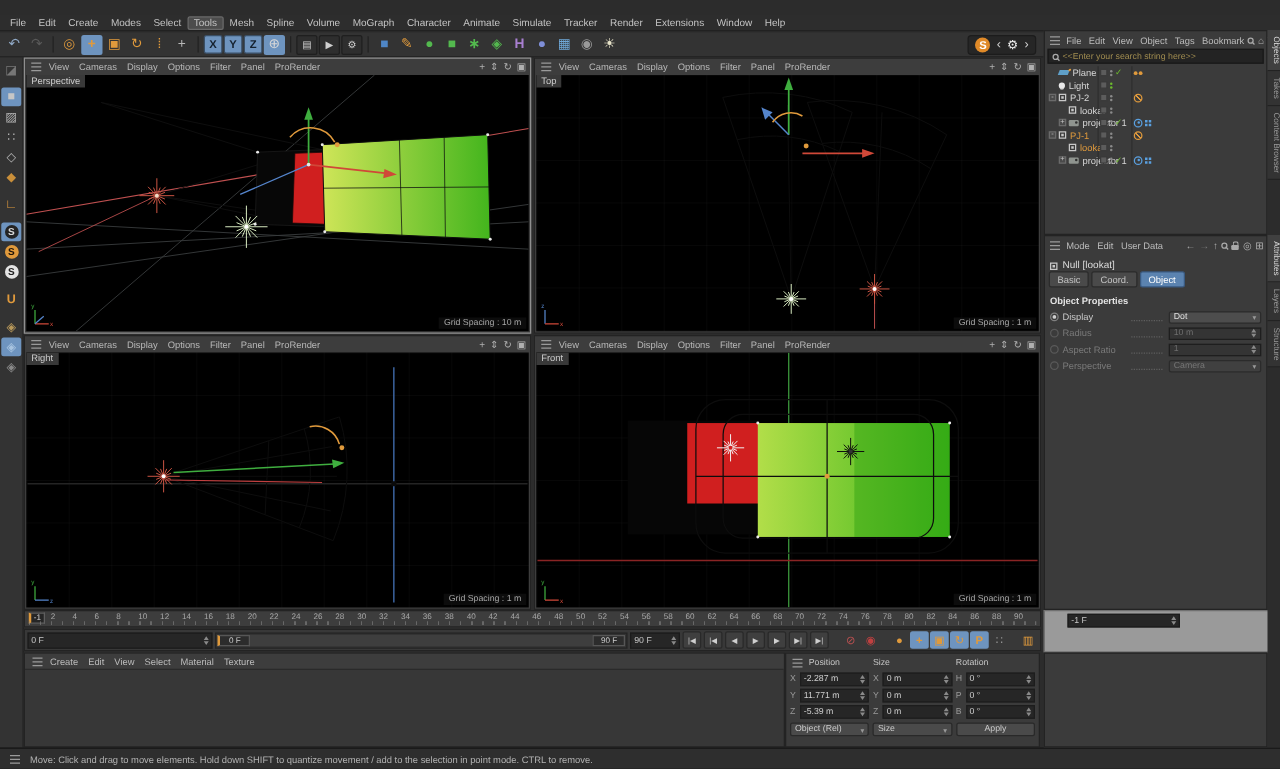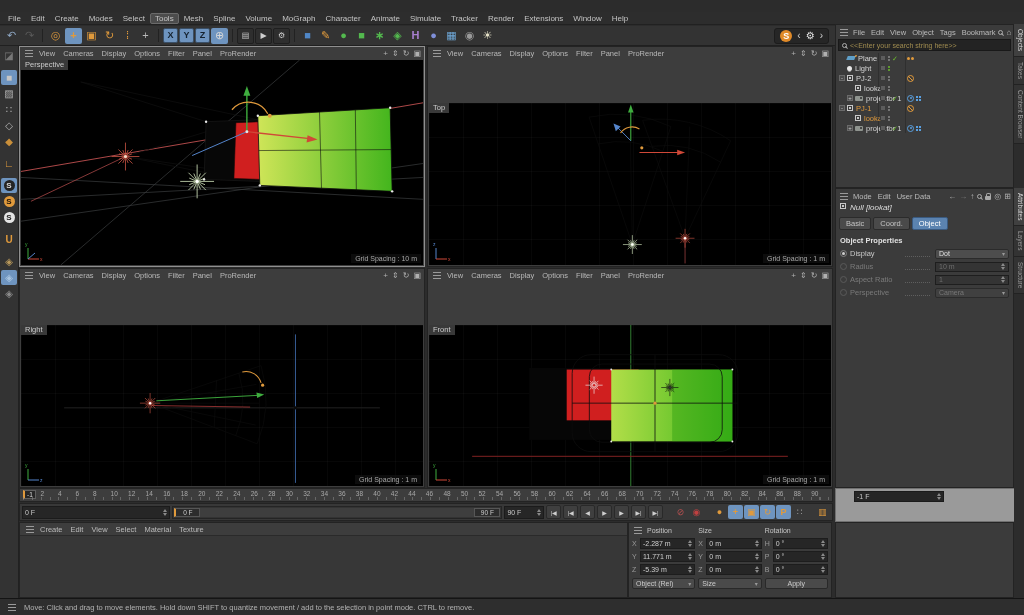--- a/index.html
+++ b/index.html
@@ -40,21 +40,21 @@
   .circ { border-radius:50%; width:11px; height:11px; font-size:8px; font-weight:bold; display:flex; align-items:center; justify-content:center; }
 
   
   .viewport { position:absolute; background:#3d3d3d; border:1px solid #232323; }
   .viewport.activevp { border-color:#8f8f8f; }
   .vp-menu { height:13px; display:flex; align-items:center; font-size:7.5px; color:#b8b8b8; padding:0 3px; gap:0; }
   .vp-menu .mi { padding:0 4px; }
   .vp-icons { margin-left:auto; display:flex; gap:4px; color:#b0b0b0; font-size:8px; }
   .vp-icons span { cursor:default; }
   .vp-canvas { position:absolute; top:13px; left:1px; right:1px; bottom:1px; background:#000000; overflow:hidden; }
-  .grid-bg { background-image: linear-gradient(rgba(255,255,255,0.028) 1px, transparent 1px), linear-gradient(90deg, rgba(255,255,255,0.028) 1px, transparent 1px); background-size:34px 34px;margin-top:43px; }
+  .grid-bg { background-image: linear-gradient(rgba(255,255,255,0.028) 1px, transparent 1px), linear-gradient(90deg, rgba(255,255,255,0.028) 1px, transparent 1px); background-size:34px 34px; }
   .scene { position:absolute; inset:0; width:100%; height:100%; }
   .vp-label { position:absolute; top:0; left:0; background:rgba(62,62,62,0.92); padding:0 4px; height:10px; line-height:10px; font-size:7.5px; color:#cccccc; }
   .grid-label { position:absolute; bottom:2px; right:2px; background:rgba(22,22,22,0.55); color:#a8a8a8; font-size:7px; padding:1px 4px; }
   .axis-ind { position:absolute; bottom:2px; left:2px; }
 
   
   .ruler { position:absolute; left:19px; top:488px; width:814px; height:14px; background:#3d3d3d; border:1px solid #232323; display:flex; padding:1px 3px 0 3px; font-size:6.5px; color:#a8a8a8; position:absolute; }
   .ruler::after { content:""; position:absolute; left:3px; right:3px; bottom:1px; height:3px; background:repeating-linear-gradient(90deg,#8a8a8a 0 1px, transparent 1px 8.85px); opacity:.55; }
   .tick { flex:1; text-align:left; overflow:visible; white-space:nowrap; }
   .tick span { display:inline-block; }
@@ -125,21 +125,21 @@
   .ic-null { width:6px; height:6px; border:1px solid #c8c8c8; display:flex; align-items:center; justify-content:center; }
   .ic-null b { width:2px; height:2px; background:#c8c8c8; }
   .ic-cam { width:8px; height:5px; background:#8f948f; border-radius:1px; position:relative; }
   .ic-cam::after { content:""; position:absolute; right:1px; top:1px; width:2px; height:2px; background:#2e2e2e; border-radius:50%; }
 
   .attr-panel { position:absolute; left:835px; top:188px; width:179px; height:300px; background:#3b3b3b; border:1px solid #232323; }
   .attr-cont { position:absolute; left:835px; top:522px; width:179px; height:76px; background:#3b3b3b; border:1px solid #232323; }
   .ap-menu { height:14px; display:flex; align-items:center; font-size:7.5px; color:#bbb; padding:0 2px; }
   .ap-menu .mi { padding:0 3px; }
   .ap-icons { margin-left:auto; display:flex; gap:3px; align-items:center; font-size:8px; color:#b0b0b0; }
-  .ap-title { height:13px; display:flex; align-items:flex-start; gap:4px; padding:0 4px; font-size:8px; color:#dcdcdc;font-style:italic; }
+  .ap-title { height:13px; display:flex; align-items:flex-end; gap:4px; padding:0 4px; font-size:8px; color:#dcdcdc; }
   .ap-tabs { display:flex; gap:2px; padding:1px 3px 2px 3px; }
   .ap-tab { background:#4a4a4a; border:1px solid #2b2b2b; border-radius:2px; padding:1px 6px; font-size:7.5px; color:#c4c4c4; }
   .ap-tab.active { background:#5b83b0; color:#fff; border-color:#3a5a80; }
   .ap-section { padding:4px 4px 2px 4px; font-size:7.5px; font-weight:bold; color:#e2e2e2; }
   .prow { height:13px; display:flex; align-items:center; padding:0 4px; gap:3px; }
   .prad { width:7px; height:7px; border-radius:50%; border:1px solid #808080; flex:none; display:flex; align-items:center; justify-content:center; }
   .prad.on b { width:3px; height:3px; border-radius:50%; background:#cfcfcf; }
   .prad.off { border-color:#5a5a5a; }
   .plabel { width:50px; font-size:7.5px; flex:none; }
   .plead { flex:1; border-bottom:1px dotted #5f5f5f; height:55%; margin:0 2px; }

